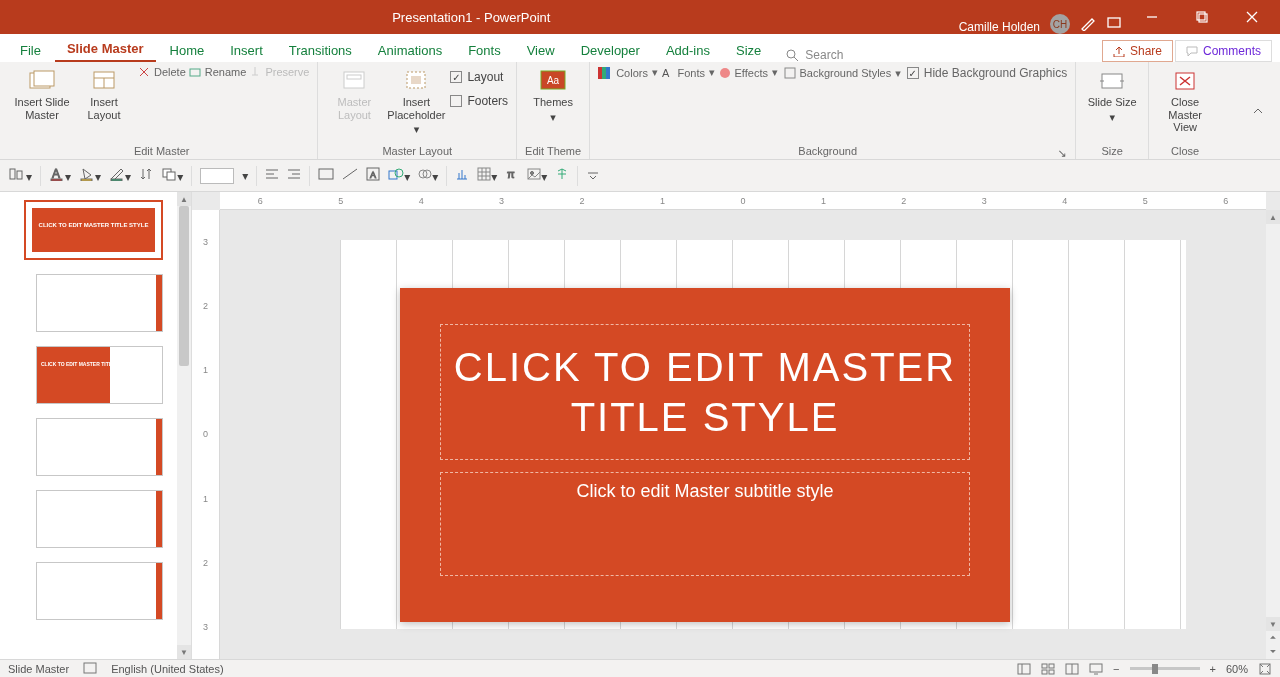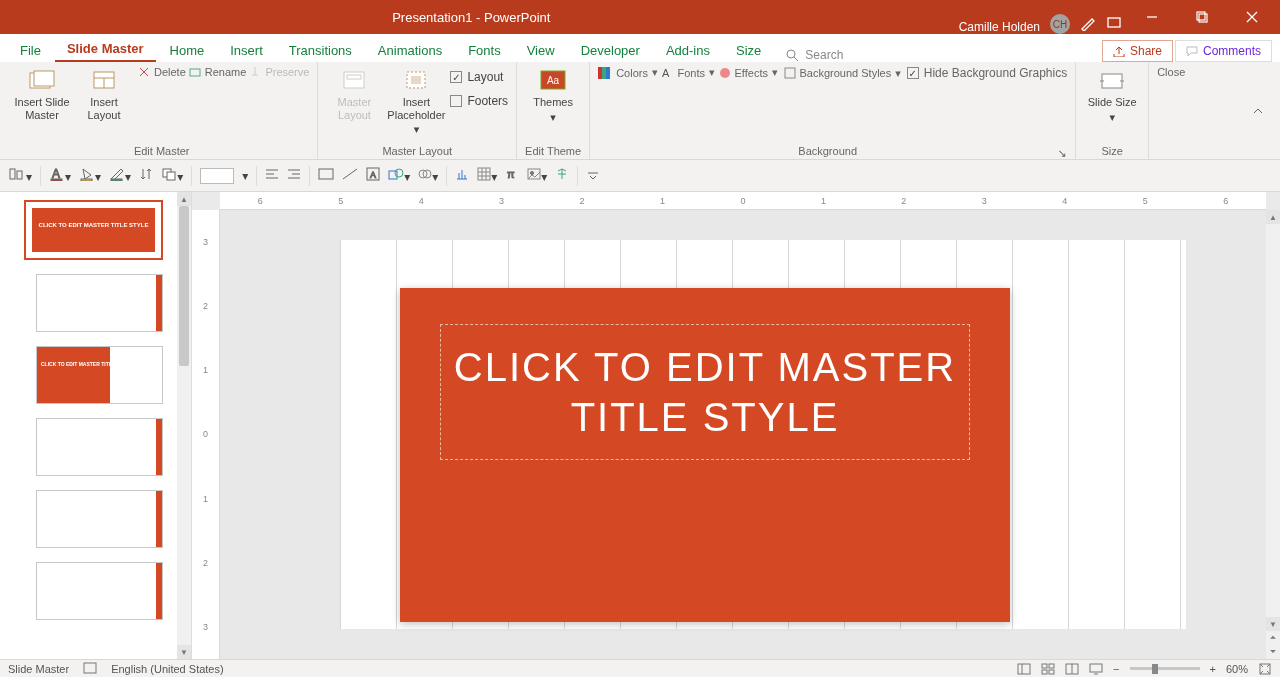--- a/index.html
+++ b/index.html
@@ -296,20 +296,31 @@
             </svg>
           </span>
         <span>Slide Size</span>
           <span> ▾</span>
       </div>
     </div>
     <div class="label">Size</div>
   </div>
 
   <div class="group" style="border-right:none">
+    <div class="body">
+      <div class="bigbtn">
+        <span class="iconbox">
+            <svg width="24" height="22">
+              <rect x="3" y="3" width="18" height="16" stroke="#c33" fill="#fff"></rect>
+              <path d="M7 7 L17 15 M17 7 L7 15" stroke="#c33" stroke-width="1.5"></path>
+            </svg>
+          </span>
+        <span>Close Master View</span>
+      </div>
+    </div>
     <div class="label">Close</div>
   </div>
 
   <div class="collapse">
       <svg width="12" height="12">
         <path d="M2 8 L6 4 L10 8" stroke="#666" fill="none"></path>
       </svg>
     </div>
 </div>
 
@@ -447,20 +458,21 @@
         <span>1</span>
         <span>0</span>
         <span>1</span>
         <span>2</span>
         <span>3</span>
     </div>
     <div class="stage">
       <div class="pattern"></div>
       <div class="slide">
         <div class="ph-title">CLICK TO EDIT MASTER TITLE STYLE</div>
+        <div class="ph-sub">Click to edit Master subtitle style</div>
       </div>
     </div>
     <div class="vscroll">
       <div class="sbtn">▲</div>
       <div class="sbtn bottom">▼</div>
       <div class="nav">⏶</div>
       <div class="nav2">⏷</div>
     </div>
   </div>
 </div>

